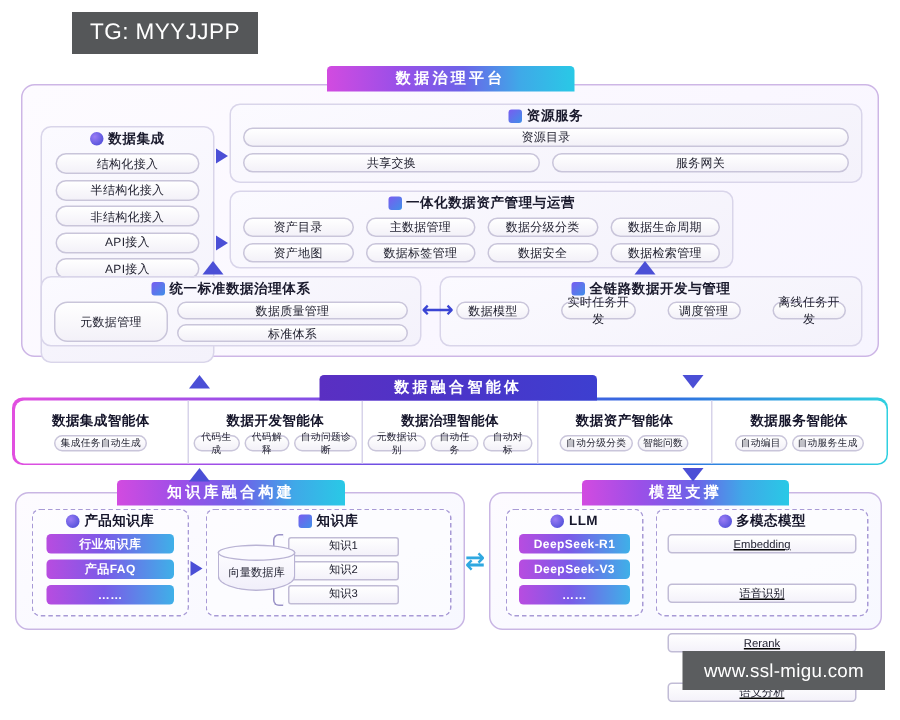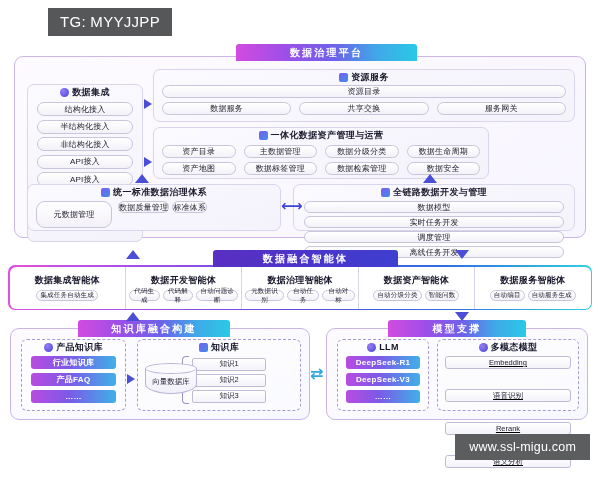--- a/index.html
+++ b/index.html
@@ -106,24 +106,24 @@
     display: grid; grid-template-columns: repeat(4,1fr);
     gap: 4px 8px; padding: 2px 8px 0 8px;
   }
   .am-grid .chip { height: 13px; }
 
   
   .std-panel { left: 12px; top: 127px; width: 254px; height: 47px; }
   .dev-panel { left: 278px; top: 127px; width: 282px; height: 47px; }
   .std-body { display: flex; gap: 6px; padding: 1px 8px 0 8px; }
   .std-body .tall { width: 76px; height: 27px; }
-  .std-col { flex: 1; display: flex; flex-direction: row; gap: 3px; }
+  .std-col { flex: 1; display: flex; flex-direction: column; gap: 3px; }
   .std-col .chip { height: 12px; }
   .dev-grid {
-    display: grid; grid-template-columns: 1fr; gap: 3px 21px;
+    display: grid; grid-template-columns: 1fr 1fr 1fr 1fr; gap: 3px 21px;
     padding: 1px 10px 0 10px;
   }
   .dev-grid .chip { height: 12px; }
 
   
   .arrow { position: absolute; z-index: 6; }
   .arr-right {
     width: 0; height: 0;
     border-top: 5px solid transparent;
     border-bottom: 5px solid transparent;
@@ -242,21 +242,21 @@
     background: linear-gradient(180deg,#ffffff,#f4f2fa);
     color: #1c1c2c;
     display: flex; align-items: center; justify-content: center;
   }
 </style>
 </head>
 <body>
 
 <div class="tg-tag">TG: MYYJJPP</div>
 
-<div class="banner grad" style="left:236px; top:44px; width:181px;">数据治理平台</div>
+<div class="banner grad" style="left:218px; top:44px; width:165px;">数据治理平台</div>
 
 <div class="gov-card">
 
   <div class="panel di-panel">
     <div class="panel-title">
       <span class="mini-icon flower"></span>
       <span>数据集成</span>
     </div>
     <div class="di-list">
       <div class="chip">结构化接入</div>
@@ -272,40 +272,39 @@
   <div class="arrow arr-right" style="left:129px; top:42px;"></div>
   <div class="arrow arr-right" style="left:129px; top:100px;"></div>
 
   <div class="panel rs-panel">
     <div class="panel-title">
       <span class="mini-icon"></span>
       <span>资源服务</span>
     </div>
     <div class="chip rs-full">资源目录</div>
     <div class="rs-row">
-      <div class="chip">数据服务</div>
       <div class="chip">共享交换</div>
       <div class="chip">服务网关</div>
     </div>
   </div>
 
   <div class="panel am-panel">
     <div class="panel-title">
       <span class="mini-icon"></span>
       <span>一体化数据资产管理与运营</span>
     </div>
     <div class="am-grid">
       <div class="chip">资产目录</div>
       <div class="chip">主数据管理</div>
       <div class="chip">数据分级分类</div>
       <div class="chip">数据生命周期</div>
       <div class="chip">资产地图</div>
       <div class="chip">数据标签管理</div>
+      <div class="chip">数据安全</div>
       <div class="chip">数据检索管理</div>
-      <div class="chip">数据安全</div>
     </div>
   </div>
 
   <div class="arrow arr-up" style="left:120px; top:117px;"></div>
   <div class="arrow arr-up" style="left:408px; top:117px;"></div>
 
   <div class="panel std-panel">
     <div class="panel-title">
       <span class="mini-icon"></span>
       <span>统一标准数据治理体系</span>

